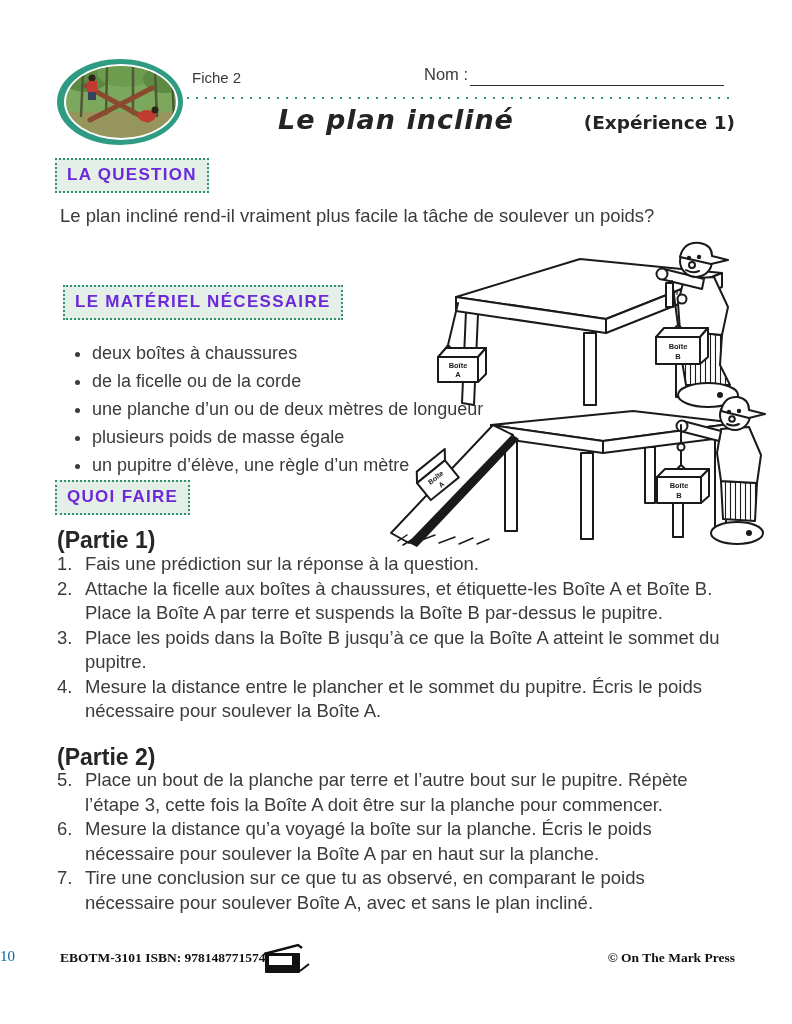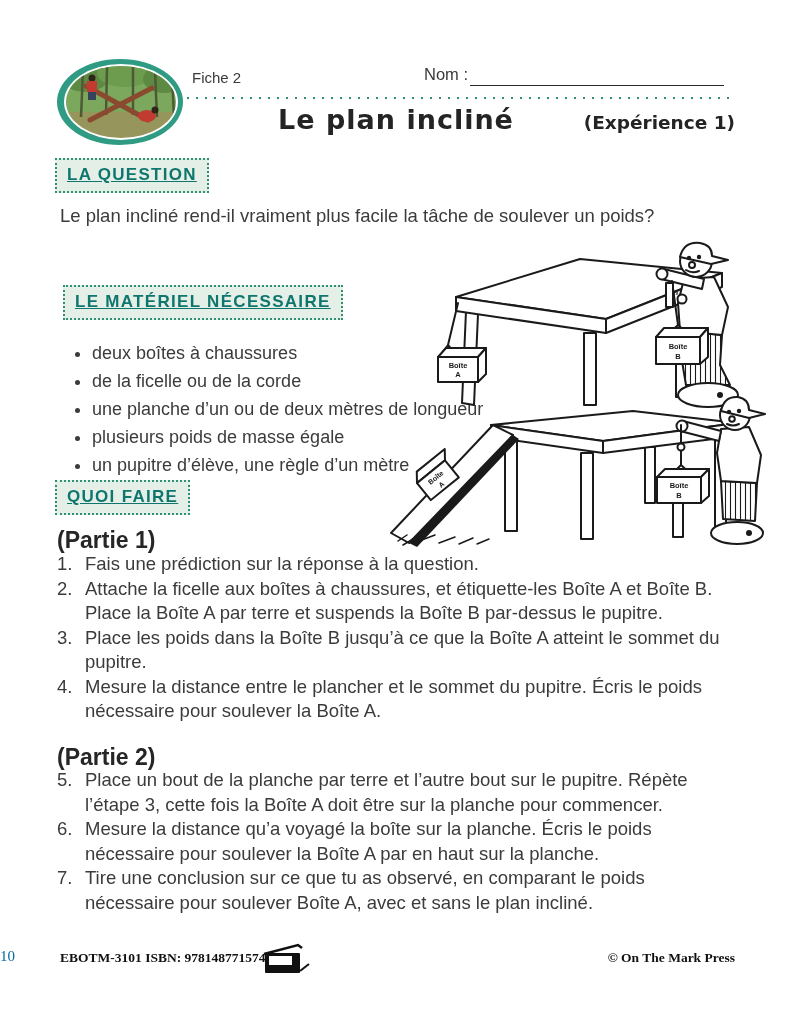--- a/index.html
+++ b/index.html
@@ -15,33 +15,32 @@
   .nom-label { left: 424px; top: 65px; font-size: 16.5px; color: #3a3a3a; }
   .nom-line { left: 470px; top: 66px; width: 254px; height: 19px; border-bottom: 1.6px solid #2b2b2b; }
   .dotted-rule {
     left: 186px; top: 96px; width: 547px; height: 4px;
     background-image: radial-gradient(circle at 2px 2px, #2f9076 1.3px, transparent 1.5px);
     background-size: 9px 4px; background-repeat: repeat-x;
   }
   .title {
     left: 0; right: 0; top: 104px; text-align: center;
     font-family: "DejaVu Sans", sans-serif; font-size: 27px; font-weight: bold;
-    letter-spacing: 1px; color: #242424;
+    letter-spacing: 1px; color: #242424; font-style: italic;
   }
   .experiment {
     right: 57px; top: 112px; font-family: "DejaVu Sans", sans-serif;
     font-size: 18.5px; font-weight: bold; color: #242424;
   }
 
   
   .badge {
     background: #e4efe7; border: 2px dotted #2f9076; padding: 5px 10px 6px 10px;
-    font-size: 17px; font-weight: bold; letter-spacing: 1.3px; color: #0f766e;
+    font-size: 17px; font-weight: bold; letter-spacing: 1.3px; color: #6d28d9;
     white-space: nowrap;
-    text-decoration: underline;
   }
   .badge-question { left: 55px; top: 158px; }
   .badge-materiel { left: 55px; top: 285px; margin-left: 8px; }
   .badge-faire    { left: 55px; top: 480px; }
 
   .question-text { left: 60px; top: 203px; width: 668px; font-size: 18.5px; line-height: 26px; }
 
   .materials { left: 62px; top: 327px; width: 560px; margin: 12px; padding: 0 0 0 18px; list-style: disc; }
   .materials li { font-size: 18px; line-height: 28px; }
   .materials li::marker { color: #3b3b3b; }

